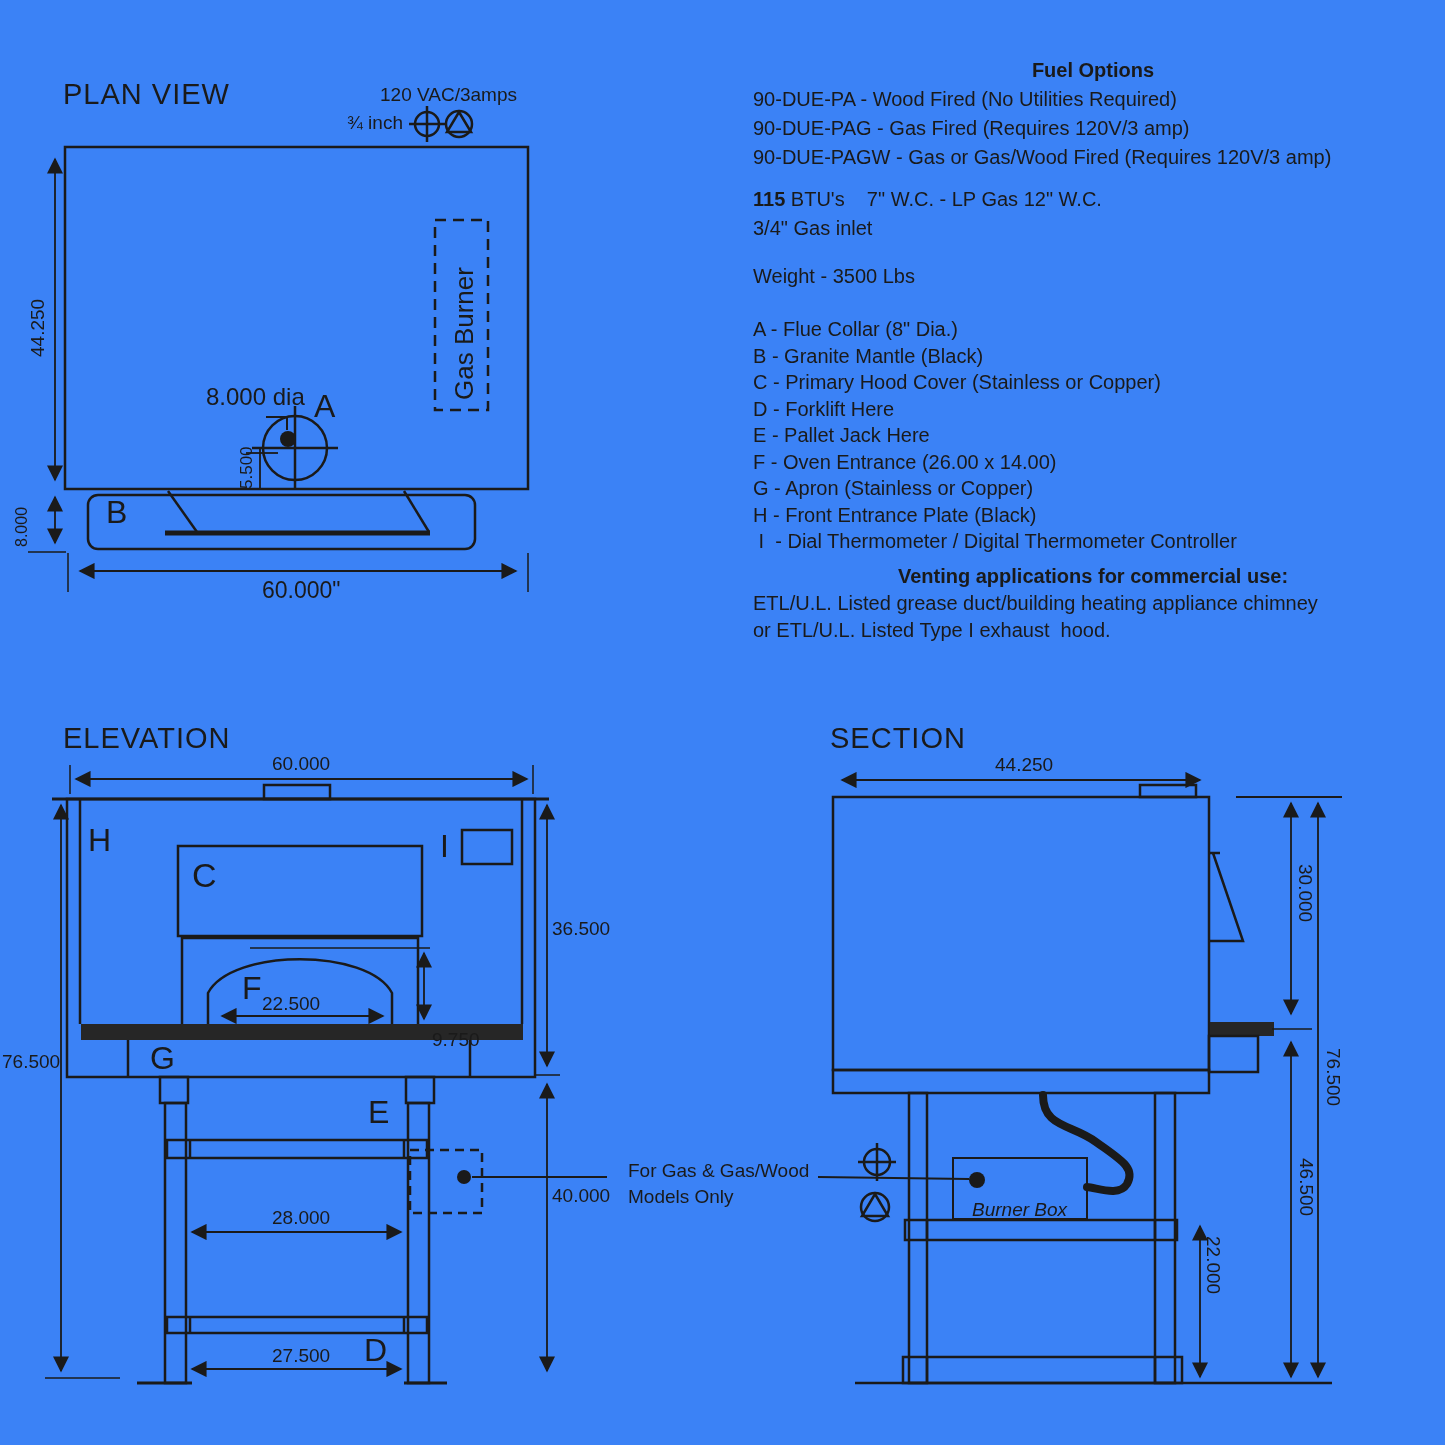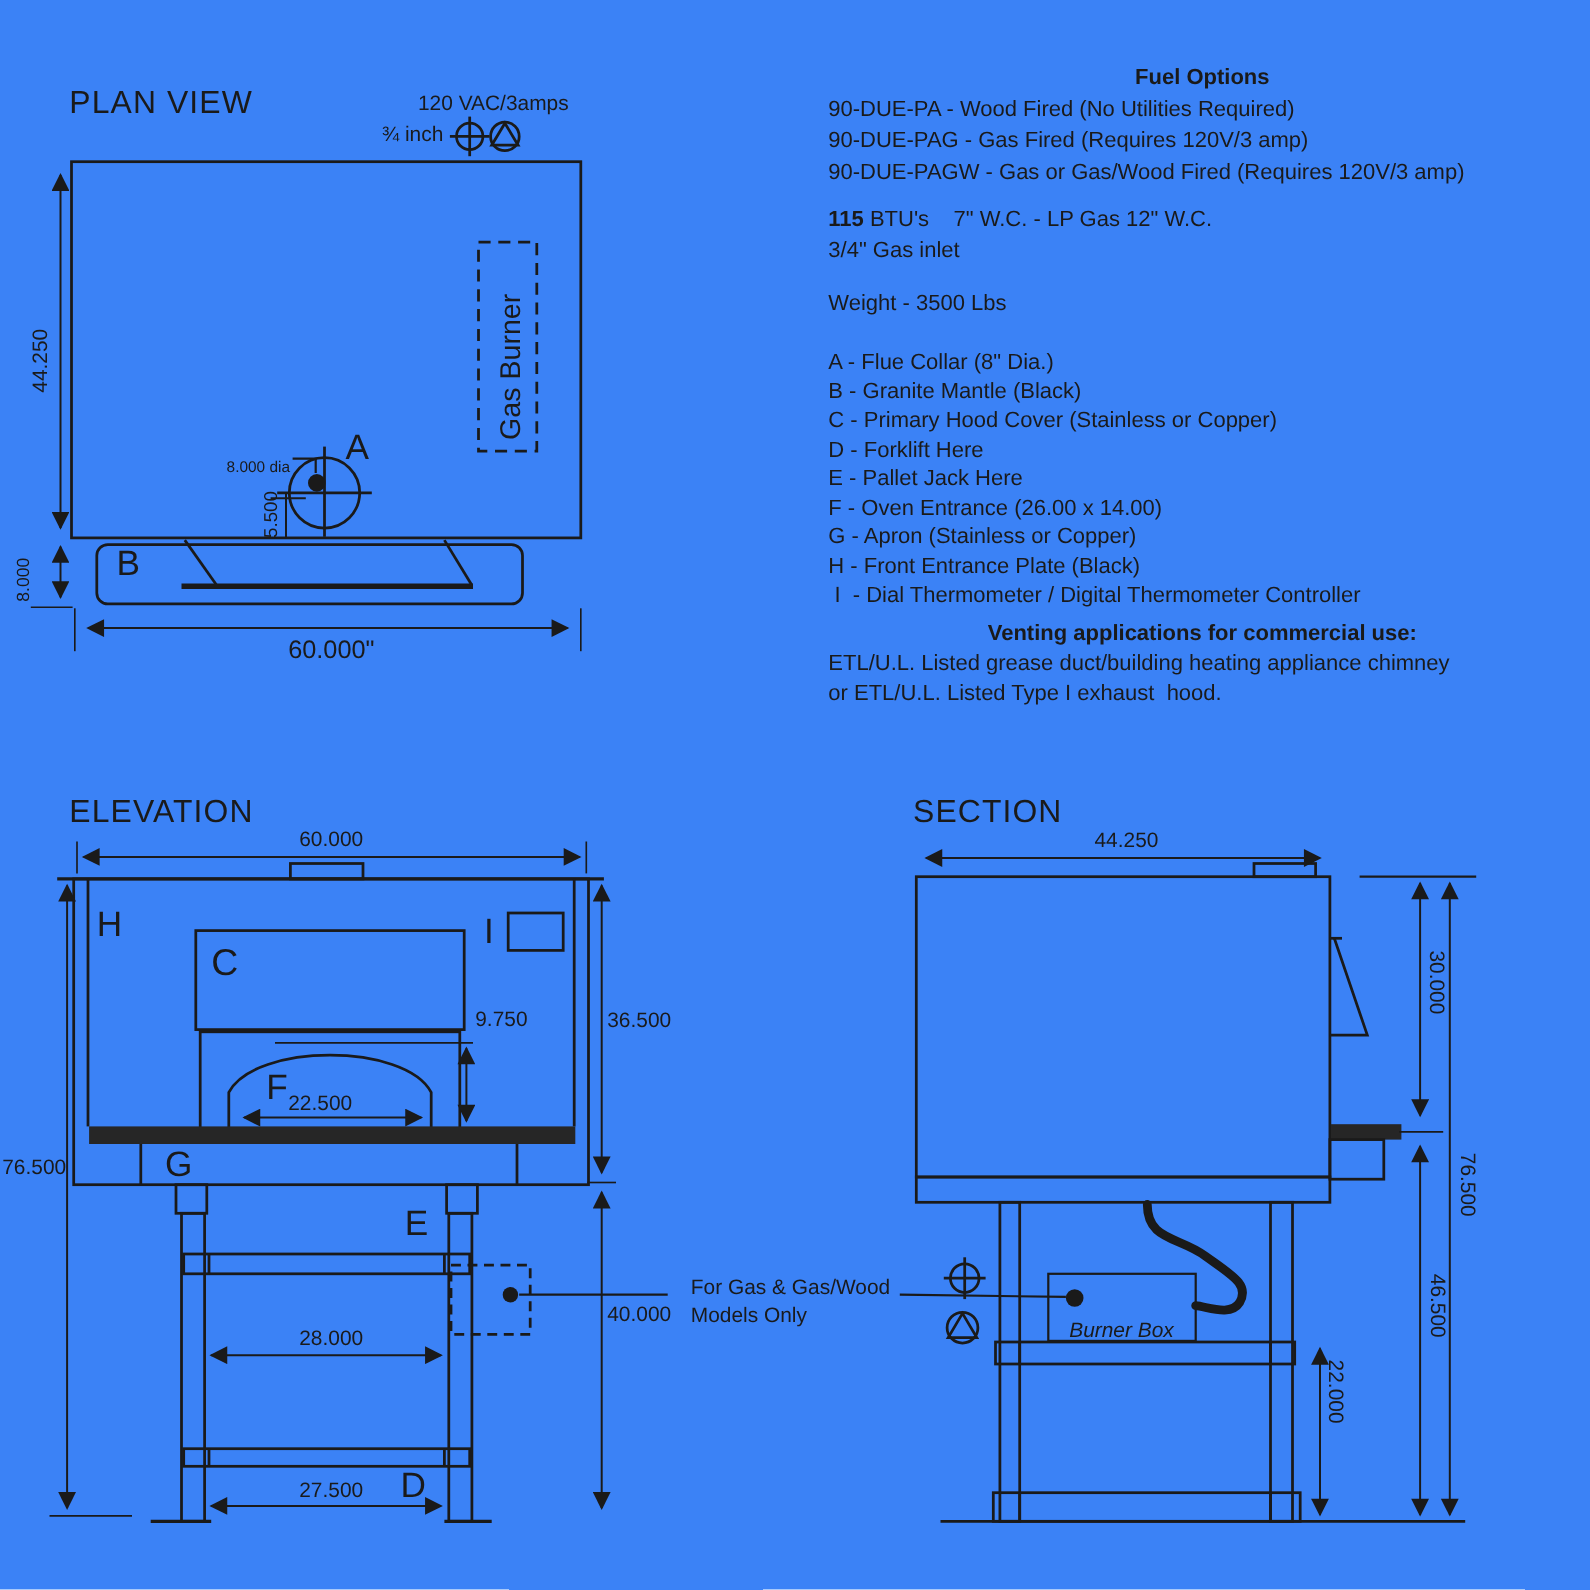--- a/index.html
+++ b/index.html
@@ -162,36 +162,36 @@
         <line x1="1200" y1="1226" x2="1200" y2="1377" marker-start="url(#arr)" marker-end="url(#arr)"></line>
       </g>
     </g>
   </svg>
 
   <div class="lbl t-title" style="left:63px;top:78px;">PLAN VIEW</div>
   <div class="lbl t-dim" style="left:368px;top:84px;margin-left:12px;">120 VAC/3amps</div>
   <div class="lbl t-dim" style="left:347px;top:112px;">¾ inch</div>
   <div class="lbl rot-ccw" style="left:449px;top:400px;font-size:26px;">Gas Burner</div>
   <div class="lbl t-letter" style="left:314px;top:388px;">A</div>
-  <div class="lbl" style="left:206px;top:416px;font-size:14px;">8.000 dia</div>
+  <div class="lbl" style="left:206px;top:383px;font-size:24px;">8.000 dia</div>
   <div class="lbl t-dim-sm rot-ccw" style="left:237px;top:489px;">5.500</div>
   <div class="lbl t-letter" style="left:106px;top:494px;">B</div>
   <div class="lbl t-dim rot-ccw" style="left:27px;top:357px;">44.250</div>
   <div class="lbl rot-ccw" style="left:13px;top:547px;font-size:16px;">8.000</div>
   <div class="lbl t-big-dim" style="left:262px;top:577px;">60.000"</div>
 
   <div class="lbl t-title" style="left:63px;top:722px;">ELEVATION</div>
   <div class="lbl t-dim" style="left:272px;top:753px;">60.000</div>
   <div class="lbl t-letter" style="left:88px;top:822px;">H</div>
   <div class="lbl" style="left:192px;top:856px;font-size:34px;">C</div>
   <div class="lbl t-letter" style="left:440px;top:828px;">I</div>
   <div class="lbl t-dim" style="left:552px;top:918px;">36.500</div>
   <div class="lbl t-letter" style="left:242px;top:970px;">F</div>
   <div class="lbl t-dim" style="left:262px;top:993px;">22.500</div>
-  <div class="lbl t-dim" style="left:432px;top:917px;">9.750</div>
+  <div class="lbl t-dim" style="left:432px;top:1029px;">9.750</div>
   <div class="lbl t-letter" style="left:150px;top:1040px;">G</div>
   <div class="lbl t-letter" style="left:368px;top:1094px;">E</div>
   <div class="lbl t-dim" style="left:2px;top:1051px;">76.500</div>
   <div class="lbl t-dim" style="left:552px;top:1185px;">40.000</div>
   <div class="lbl t-dim" style="left:272px;top:1207px;">28.000</div>
   <div class="lbl t-letter" style="left:364px;top:1332px;">D</div>
   <div class="lbl t-dim" style="left:272px;top:1345px;">27.500</div>
 
   <div class="lbl t-dim" style="left:628px;top:1160px;">For Gas &amp; Gas/Wood</div>
   <div class="lbl t-dim" style="left:628px;top:1186px;">Models Only</div>

